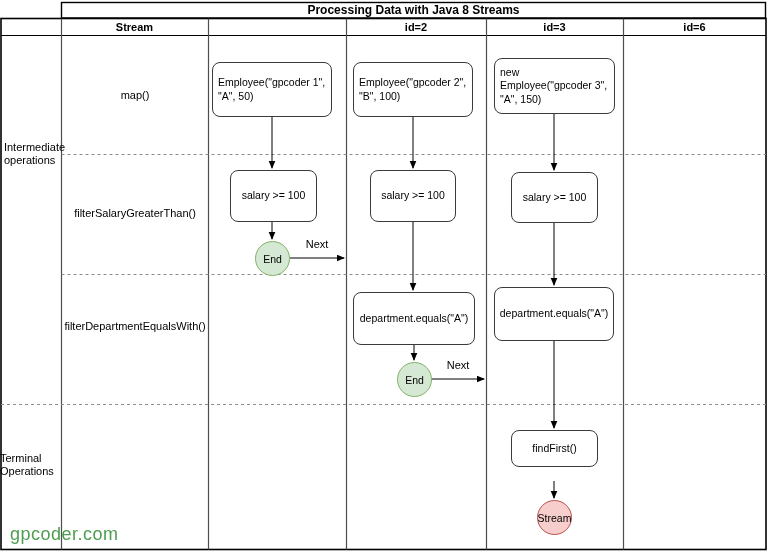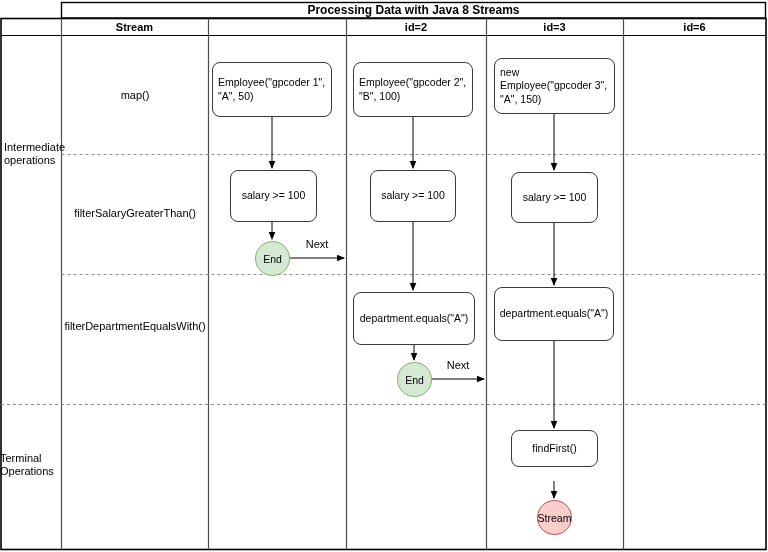--- a/index.html
+++ b/index.html
@@ -95,14 +95,15 @@
 
   <div class="abs center node nowrap" style="left:511px;top:430px;width:87px;height:37px;">findFirst()</div>
 
   <div class="abs center circle end" style="left:255px;top:241px;">End</div>
   <div class="abs center circle end" style="left:397px;top:362px;">End</div>
   <div class="abs center circle finish" style="left:537px;top:500px;">Stream</div>
 
   <div class="abs center edge-label" style="left:295px;top:237px;width:44px;height:14px;">Next</div>
   <div class="abs center edge-label" style="left:436px;top:358px;width:44px;height:14px;">Next</div>
 
+  <div class="abs watermark" style="left:10px;top:524px;">gpcoder.com</div>
 
 </div>
 
 </body></html>

